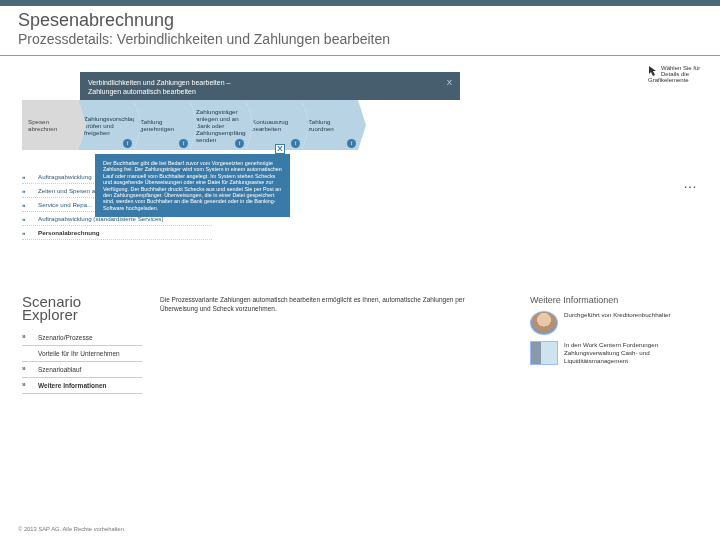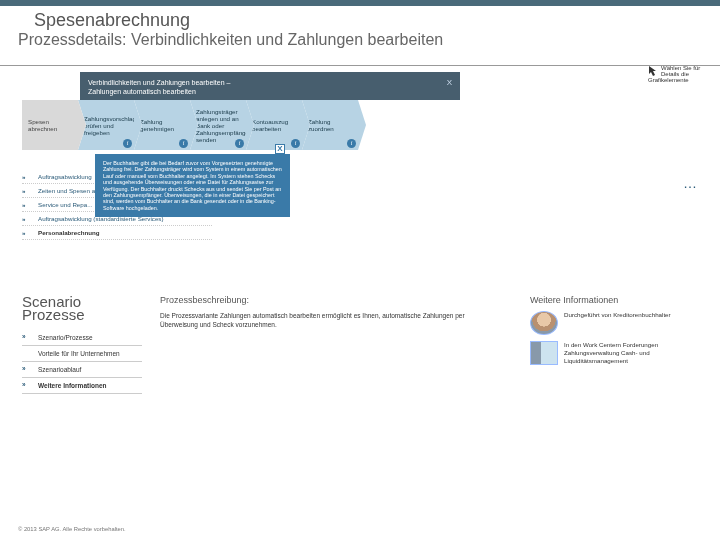--- a/index.html
+++ b/index.html
@@ -1,19 +1,19 @@
 <!DOCTYPE html>
 <html><head>
 <meta charset="utf-8">
 <style>
 *{box-sizing:border-box;margin:0;padding:0;font-family:Arial,Helvetica,sans-serif}
 body{width:720px;height:540px;background:#fff;position:relative;overflow:hidden;font-size:8px;color:#333}
 .topbar{height:6px;background:#4a6a7a}
-.title{font-size:18px;font-weight:400;color:#555;padding:4px 0 0 34px}
-.subtitle{font-size:16px;font-weight:300;color:#666;padding:0 0 16px 18px;border-bottom:1px solid #999;margin-bottom:12px}
+.title{font-size:18px;font-weight:400;color:#555;padding:4px 0 0 18px}
+.subtitle{font-size:14px;font-weight:300;color:#666;padding:0 0 8px 18px;border-bottom:1px solid #999;margin-bottom:12px}
 .hint{position:absolute;right:12px;top:65px;font-size:6px;color:#333;width:60px}
 .hint svg{float:left;margin-right:3px}
 .flow-panel{position:absolute;left:80px;top:72px;width:380px;background:#475e6e;color:#fff;padding:6px 8px 4px 8px}
 .flow-title{font-size:7px;line-height:9px}
 .flow-close{position:absolute;right:8px;top:6px;font-size:8px;color:#cde;cursor:pointer}
 .flow-row{display:flex;align-items:stretch;position:absolute;left:22px;top:100px}
 .step{position:relative;width:56px;height:50px;background:#b7d3e4;color:#1a3a4a;font-size:6.2px;line-height:7px;padding:4px 6px 4px 6px;display:flex;align-items:center}
 .step.light{background:#d9d9d9;color:#444}
 .chev-r{position:absolute;right:-8px;top:0;width:0;height:0;border-top:25px solid transparent;border-bottom:25px solid transparent;border-left:8px solid #b7d3e4;z-index:2}
 .step.light .chev-r{border-left-color:#d9d9d9}
@@ -111,32 +111,31 @@
   <div class="side-item"><span class="dbl-chev">»</span><span>Zeiten und Spesen an Unternehmen über...</span></div>
   <div class="side-item"><span class="dbl-chev">»</span><span>Service und Repa...</span></div>
   <div class="side-item"><span class="dbl-chev">»</span><span>Auftragsabwicklung (standardisierte Services)</span></div>
   <div class="side-item sel"><span class="dbl-chev">»</span><span>Personalabrechnung</span></div>
 </div>
 
 <div class="ellips">…</div>
 
 <div class="explorer">
   <span>Scenario</span><br>
-  <span>Prozesse</span>
+  <span>Explorer</span>
 </div>
 
 <div class="left-nav">
   <div class="nav-item"><span class="dbl-chev">»</span><span>Szenario/Prozesse</span></div>
   <div class="nav-item"><span>Vorteile für Ihr Unternehmen</span></div>
   <div class="nav-item"><span class="dbl-chev">»</span><span>Szenarioablauf</span></div>
   <div class="nav-item on"><span class="dbl-chev">»</span><span>Weitere Informationen</span></div>
 </div>
 
 <div class="desc-block">
-  <div class="desc-h">Prozessbeschreibung:</div>
   <div class="desc-t">Die Prozessvariante Zahlungen automatisch bearbeiten ermöglicht es Ihnen, automatische Zahlungen per Überweisung und Scheck vorzunehmen.</div>
 </div>
 
 <div class="info-block">
   <div class="desc-h">Weitere Informationen</div>
   <div class="info-row">
     <div class="thumb person"></div>
     <div class="info-txt">Durchgeführt von Kreditorenbuchhalter</div>
   </div>
   <div class="info-row">

